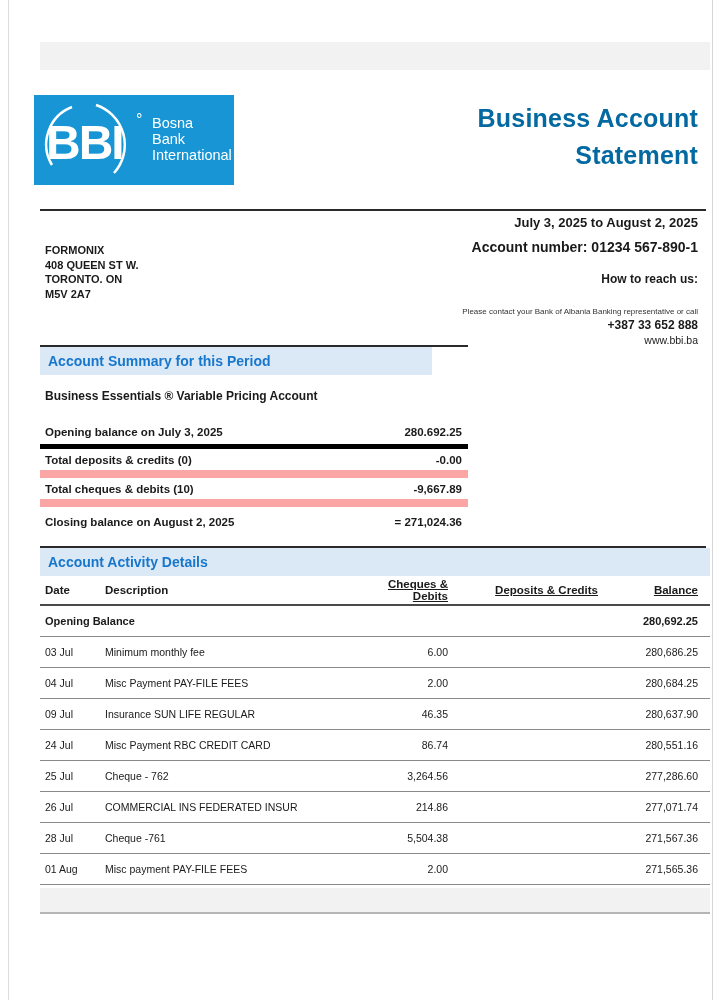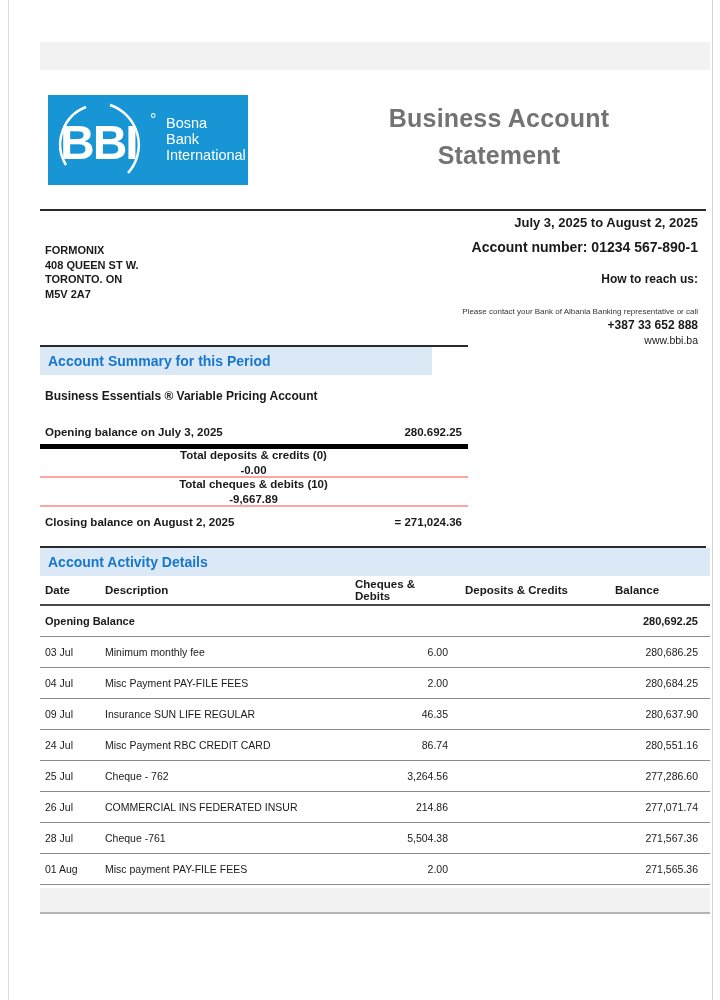--- a/index.html
+++ b/index.html
@@ -9,26 +9,26 @@
     position: relative; width: 720px; height: 1000px; background:#fff;
     overflow: hidden;
   }
   .edge-line { position:absolute; top:0; bottom:0; width:1px; background:#ddd; }
   .edge-left { left:8px; }
   .edge-right { left:712px; background:#d6d6d6; }
 
   .top-gray-bar { position:absolute; left:40px; top:42px; width:670px; height:28px; background:#f2f2f2; }
 
   
-  .logo { position:absolute; left:48px; top:95px; width:200px; height:90px; background:#1795d4; }
+  .logo { position:absolute; left:34px; top:95px; width:200px; height:90px; background:#1795d4; }
   .logo svg { display:block; width:100%; height:100%; }
 
   
-  .doc-title { position:absolute; left:300px; top:100px; width:398px; text-align:center;
-    color:#737373; font-size:25px; font-weight:bold; line-height:37px; letter-spacing:0.2px; }
+  .doc-title { position:absolute; left:300px; top:100px; width:398px; text-align:right;
+    color:#0369a1; font-size:25px; font-weight:bold; line-height:37px; letter-spacing:0.2px; }
 
   
   .header-rule { position:absolute; left:40px; top:209px; width:666px; height:2px; background:#2a2a2a; }
 
   
   .meta { position:absolute; right:22px; top:215px; width:420px; text-align:right; }
   .meta .period { font-size:13px; font-weight:bold; }
   .meta .account { font-size:14px; font-weight:bold; margin-top:9px; }
   .meta .reach-title { font-size:12px; font-weight:bold; margin-top:17px; }
   .meta .reach-line { font-size:8px; color:#333; margin-top:21px; }
@@ -46,28 +46,28 @@
   .bar-summary { top:347px; width:392px; height:28px; }
   .rule-activity { top:546px; width:666px; }
   .bar-activity { top:548px; width:670px; height:28px; }
 
   .product-name { position:absolute; left:45px; top:389px; font-size:12px; font-weight:bold; }
 
   
   .summary-table { position:absolute; left:40px; top:420px; width:428px; font-size:11.5px; font-weight:bold; }
   .summary-row { display:flex; justify-content:space-between; align-items:center; height:29px; padding:0 6px 0 5px; }
   .summary-row.b-thin { border-bottom:5px solid #000000; }
-  .summary-row.b-thick { border-bottom:2px solid #fca5a5;flex-direction:column; }
+  .summary-row.b-thick { border-bottom:8px solid #fca5a5; }
   .summary-row .val { text-align:center; }
 
   
   .activity-table { position:absolute; left:40px; top:578px; width:670px; border-collapse:collapse; }
   .activity-table th { font-size:11.5px; font-weight:bold; text-align:left; height:25px;
     border-bottom:2px solid #4a4a4a; padding:0 0 2px 5px; }
-  .activity-table th.num { padding-right:12px; }
+  .activity-table th.num { text-align:right; padding-right:12px;text-decoration:underline; }
   .activity-table td { font-size:10.5px; height:31px; padding:0 0 0 5px; border-bottom:1px solid #8a8a8a; }
   .activity-table td.num { text-align:right; padding-right:12px; }
   .activity-table tr.opening td { font-weight:bold; font-size:11px; }
   .activity-table tr.last td { border-bottom:none; }
 
   .bottom-gray-bar { position:absolute; left:40px; top:888px; width:670px; height:26px;
     background:#f2f2f2; border-bottom:2px solid #b5b5b5; }
 </style>
 </head>
 <body>

